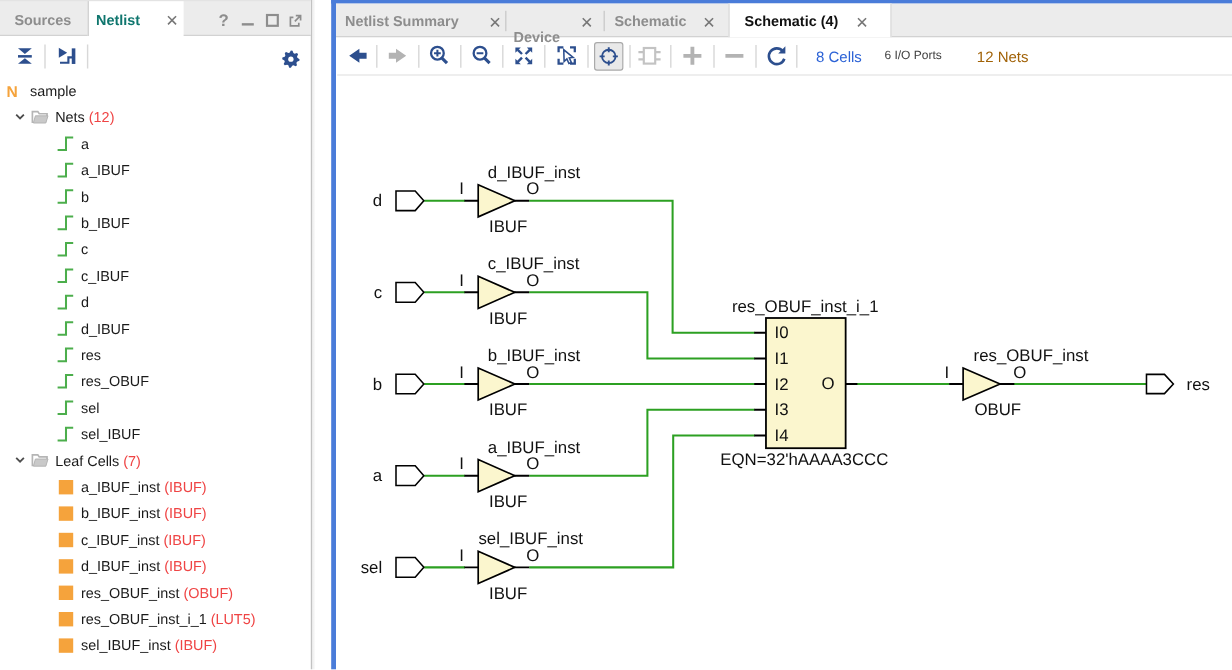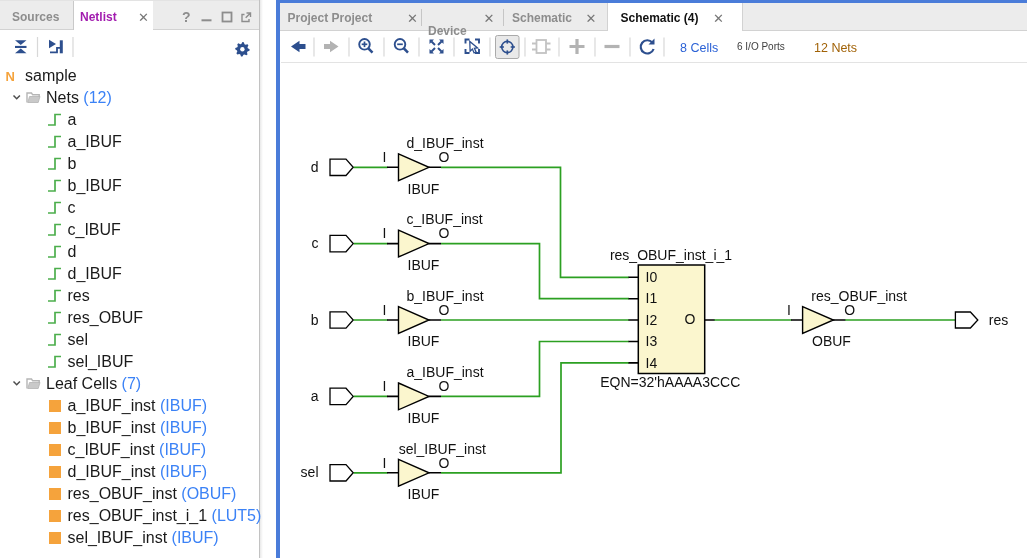--- a/index.html
+++ b/index.html
@@ -1,29 +1,29 @@
 <!DOCTYPE html>
 <html><head><meta charset="utf-8"><style>
 *{margin:0;padding:0;box-sizing:border-box}
 body{width:1027px;height:558px;position:relative;overflow:hidden;background:#ffffff;
  font-family:"Liberation Sans",sans-serif}
 .abs{position:absolute}
-.gy{color:#3b82f6}
-.trow{position:absolute;height:22px;line-height:22px;font-size:16px;color:#1a1a1a;white-space:pre}
+.gy{color:#ef4444}
+.trow{position:absolute;height:22px;line-height:22px;font-size:12px;color:#1a1a1a;white-space:pre}
 .tabtxt{position:absolute;font-size:12px;font-weight:bold;color:#8d8d8d;white-space:pre}
 .x{position:absolute;font-size:13px;color:#777;font-weight:normal}
 </style></head><body>
 
 <div class="abs" style="left:0;top:0;width:260px;height:558px;background:#fff"></div>
 <div class="abs" style="left:259px;top:0;width:1px;height:558px;background:#c2c2c2"></div>
 <div class="abs" style="left:260px;top:0;width:3px;height:558px;background:linear-gradient(to right,#e9e9e9,#ffffff)"></div>
 <div class="abs" style="left:0;top:0;width:259px;height:30px;background:#ececec;border-bottom:1px solid #d2d2d2"></div>
 <div class="abs" style="left:73px;top:0;width:80px;height:30px;background:#fff;border-left:1px solid #c9c9c9"></div>
 <div class="tabtxt" style="left:12px;top:10px">Sources</div>
-<div class="tabtxt" style="left:80px;top:10px;color:#a21caf">Netlist</div>
+<div class="tabtxt" style="left:80px;top:10px;color:#0f766e">Netlist</div>
 <div class="x" style="left:138px;top:10px">✕</div>
 <svg class="abs" style="left:0;top:0" width="260" height="30" viewBox="0 0 260 30">
     <text x="182" y="22" font-size="14" font-weight="bold" fill="#8d8d8d">?</text>
     <rect x="201.5" y="19.3" width="10" height="2" fill="#8d8d8d"></rect>
     <rect x="222.5" y="12.5" width="9" height="9" fill="none" stroke="#8d8d8d" stroke-width="1.8"></rect>
     <path d="M246.5 13 h4 v4 M250 13.5 l-4.3 4.3 M244.5 14.5 h-2.5 v7 h7 v-2.5" fill="none" stroke="#8d8d8d" stroke-width="1.4"></path>
   </svg>
 <svg class="abs" style="left:0;top:30" width="259" height="33" viewBox="0 30 259 33">
     <line x1="37.5" y1="37" x2="37.5" y2="57" stroke="#d8d8d8" stroke-width="1.2"></line>
     <line x1="73" y1="37" x2="73" y2="57" stroke="#d8d8d8" stroke-width="1.2"></line>
@@ -86,21 +86,21 @@
 <div class="trow" style="top:461px;left:67.5px">d_IBUF_inst <span class="gy">(IBUF)</span></div>
 <div class="trow" style="top:483px;left:67.5px">res_OBUF_inst <span class="gy">(OBUF)</span></div>
 <div class="trow" style="top:505px;left:67.5px">res_OBUF_inst_i_1 <span class="gy">(LUT5)</span></div>
 <div class="trow" style="top:527px;left:67.5px">sel_IBUF_inst <span class="gy">(IBUF)</span></div>
 
 <div class="abs" style="left:276px;top:0;width:751px;height:558px;background:#fff"></div>
 <div class="abs" style="left:276px;top:0;width:751px;height:3px;background:#4a7cd9"></div>
 <div class="abs" style="left:276px;top:0;width:4px;height:558px;background:#4a7cd9"></div>
 <div class="abs" style="left:280px;top:3px;width:747px;height:28px;background:#ececec;border-bottom:1px solid #d2d2d2"></div>
 <div class="abs" style="left:607px;top:3px;width:136px;height:28px;background:#fff;border-left:1px solid #d2d2d2;border-right:1px solid #d2d2d2"></div>
-<div class="tabtxt" style="left:287.5px;top:10.5px">Project Project</div>
+<div class="tabtxt" style="left:287.5px;top:10.5px">Netlist Summary</div>
 <div class="x" style="left:407px;top:10.5px">✕</div>
 <div class="abs" style="left:421px;top:9px;width:1px;height:17px;background:#c6c6c6"></div>
 <div class="tabtxt" style="left:428px;top:24px">Device</div>
 <div class="x" style="left:483.5px;top:10.5px">✕</div>
 <div class="abs" style="left:503px;top:9px;width:1px;height:17px;background:#c6c6c6"></div>
 <div class="tabtxt" style="left:512px;top:10.5px">Schematic</div>
 <div class="x" style="left:585.5px;top:10.5px">✕</div>
 <div class="tabtxt" style="left:620.5px;top:10.5px;color:#111">Schematic (4)</div>
 <div class="x" style="left:713px;top:10.5px">✕</div>
 <svg class="abs" style="left:281px;top:31px" width="746" height="31" viewBox="281 31 746 31">

